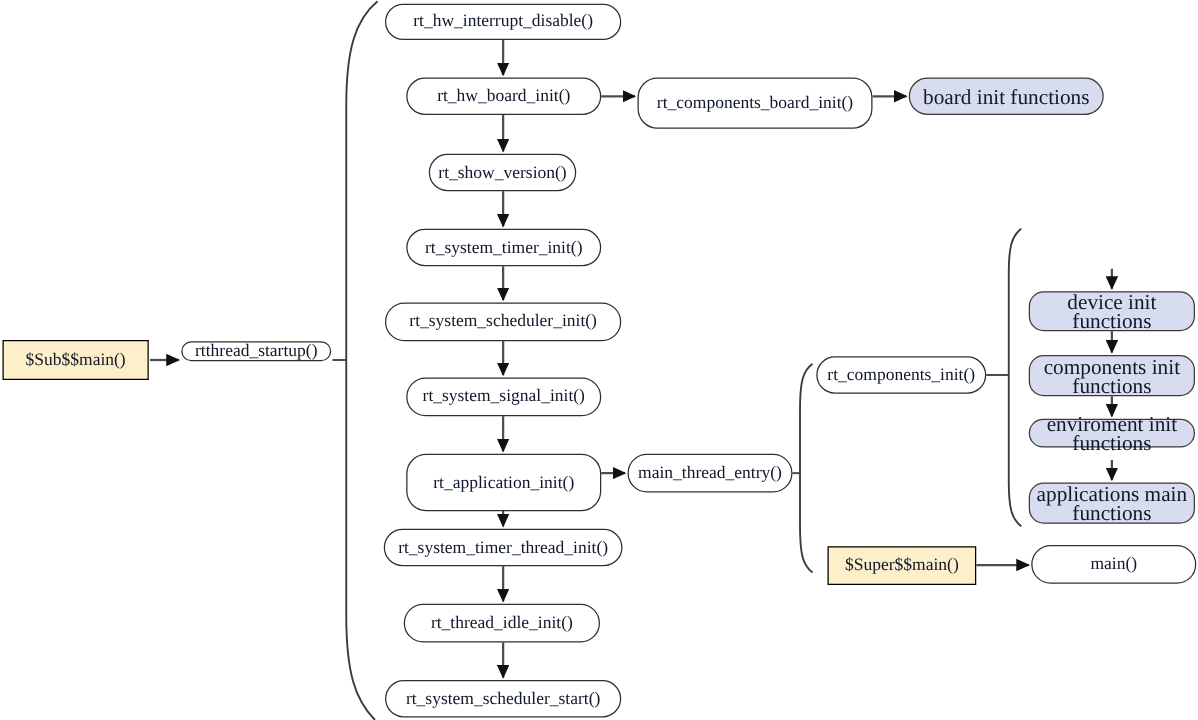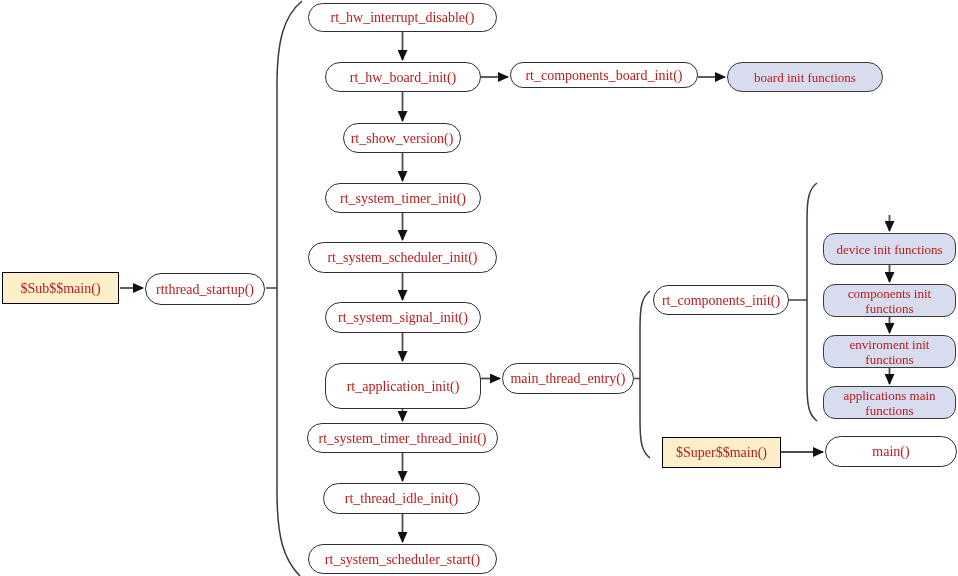--- a/index.html
+++ b/index.html
@@ -6,28 +6,28 @@
   .canvas{
     position:relative;width:958px;height:576px;background:#fff;overflow:hidden;
     font-family:"Liberation Serif",serif;
   }
   .layer{position:absolute;left:0;top:0;width:958px;height:576px;}
   .node{
     position:absolute;box-sizing:border-box;
     display:flex;align-items:center;justify-content:center;text-align:center;
     background:var(--node-fill,#fff);
     border:1.3px solid #2f2f2f;
-    color:#b91c1c;font-size:14px;line-height:15px;z-index:2;
+    color:#0f172a;font-size:14px;line-height:15px;z-index:2;
     white-space:nowrap;
   }
   .stadium{border-radius:16px;}
   .group{
     background:var(--group-fill,#d7ddee);
     border:1.4px solid #3a3a3a;border-radius:12px;
-    font-size:13px;white-space:normal;padding:0 4px;
+    font-size:17px;white-space:normal;padding:0 4px;
   }
   .entry{
     background:var(--entry-fill,#fcefc9);
     border:1.6px solid #000;border-radius:0;
   }
 </style>
 </head>
 <body>
 
 <div class="canvas">
@@ -73,21 +73,21 @@
     </g>
 
     <path d="M302,1 C284,16 277,40 277,85 L277,492 C277,538 284,560 300,576" stroke="#3a3a3a" stroke-width="1.5" fill="none"></path>
     <path d="M650,291 C642,297 640,306 640,328 L640,420 C640,443 642,452 650,458" stroke="#3a3a3a" stroke-width="1.5" fill="none"></path>
     <path d="M817,183 C809,189 807,198 807,220 L807,384 C807,406 809,415 817,421" stroke="#3a3a3a" stroke-width="1.5" fill="none"></path>
   </svg>
 
   <div class="node entry" style="left:2px;top:272px;width:117px;height:32px">
     <span>$Sub$$main()</span>
   </div>
-  <div class="node stadium" style="left:145px;top:273px;width:120px;height:32px">
+  <div class="node stadium" style="left:145px;top:273px;width:120px;height:16px">
     <span>rtthread_startup()</span>
   </div>
 
   <div class="node stadium" style="left:308px;top:3px;width:189px;height:29px">
     <span>rt_hw_interrupt_disable()</span>
   </div>
   <div class="node stadium" style="left:325px;top:62px;width:156px;height:30px">
     <span>rt_hw_board_init()</span>
   </div>
   <div class="node stadium" style="left:343px;top:123px;width:118px;height:30px">
@@ -108,41 +108,41 @@
   <div class="node stadium" style="left:323px;top:483px;width:157px;height:31px">
     <span>rt_thread_idle_init()</span>
   </div>
   <div class="node stadium" style="left:307px;top:423px;width:191px;height:30px">
     <span>rt_system_timer_thread_init()</span>
   </div>
   <div class="node stadium" style="left:308px;top:544px;width:189px;height:30px">
     <span>rt_system_scheduler_start()</span>
   </div>
 
-  <div class="node stadium" style="left:510px;top:62px;width:188px;height:26px">
+  <div class="node stadium" style="left:510px;top:62px;width:188px;height:41px">
     <span>rt_components_board_init()</span>
   </div>
   <div class="node stadium group" style="left:727px;top:62px;width:156px;height:30px;border-radius:15px">
     <span>board init functions</span>
   </div>
 
   <div class="node stadium" style="left:502px;top:363px;width:132px;height:31px">
     <span>main_thread_entry()</span>
   </div>
   <div class="node stadium" style="left:653px;top:285px;width:136px;height:30px">
     <span>rt_components_init()</span>
   </div>
 
   <div class="node group" style="left:823px;top:233px;width:133px;height:32px">
     <span>device init functions</span>
   </div>
   <div class="node group" style="left:823px;top:284px;width:133px;height:33px">
     <span>components init functions</span>
   </div>
-  <div class="node group" style="left:823px;top:335px;width:133px;height:33px">
+  <div class="node group" style="left:823px;top:335px;width:133px;height:23px">
     <span>enviroment init functions</span>
   </div>
   <div class="node group" style="left:823px;top:386px;width:133px;height:33px">
     <span>applications main functions</span>
   </div>
 
   <div class="node entry" style="left:662px;top:437px;width:119px;height:31px">
     <span>$Super$$main()</span>
   </div>
   <div class="node stadium" style="left:825px;top:436px;width:132px;height:31px">

